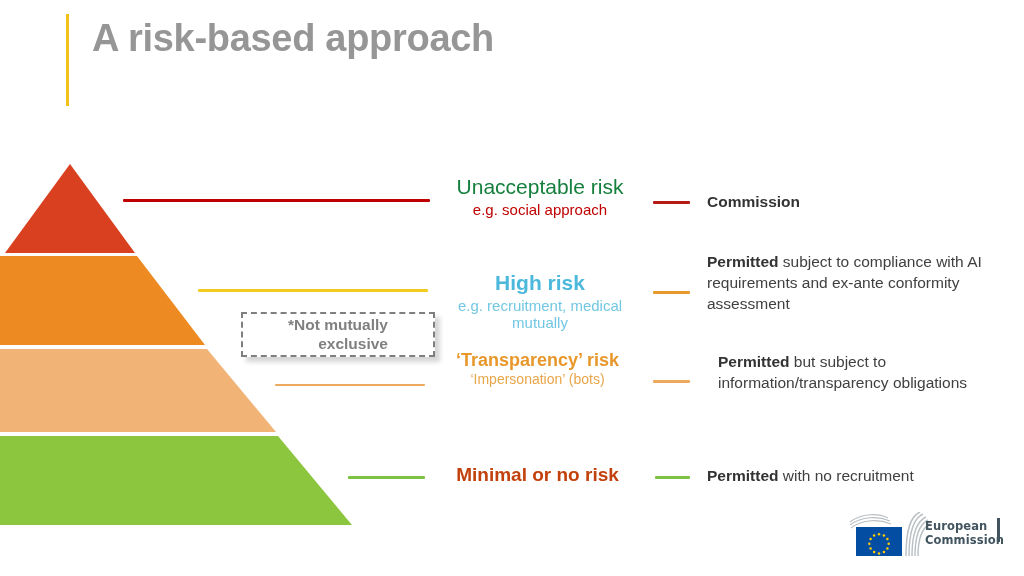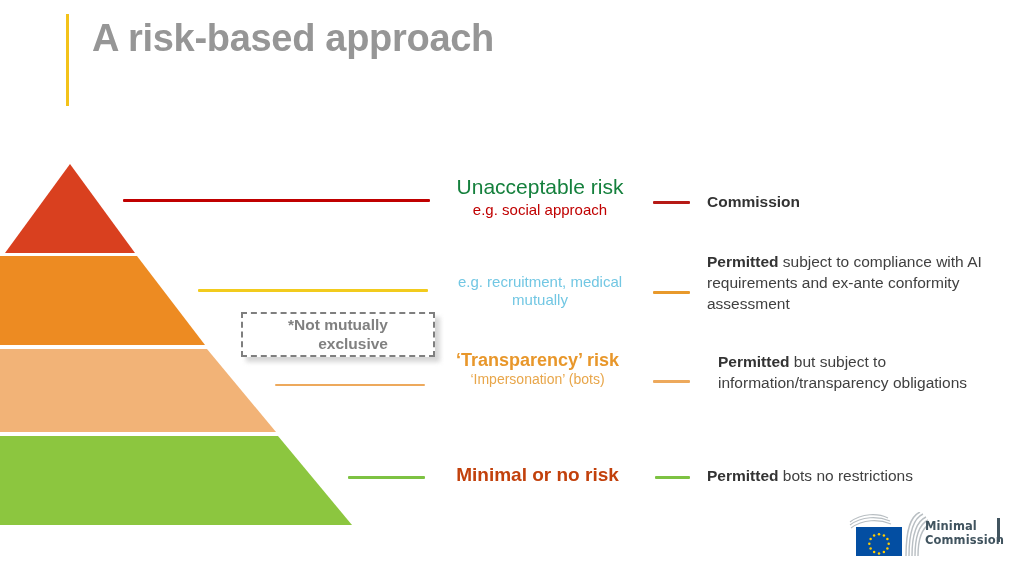--- a/index.html
+++ b/index.html
@@ -136,20 +136,21 @@
   <div class="lineR orange"></div>
   <div class="lineR peach"></div>
   <div class="lineR green"></div>
 
   <div class="mid mid-unacceptable">
     <div class="head">Unacceptable risk</div>
     <div class="sub">e.g. social approach</div>
   </div>
 
   <div class="mid mid-high">
+    <div class="head">High risk</div>
     <div class="sub">e.g. recruitment, medical mutually</div>
   </div>
 
   <div class="mid mid-transparency">
     <div class="head">‘Transparency’ risk</div>
     <div class="sub">‘Impersonation’ (bots)</div>
   </div>
 
   <div class="mid mid-minimal">
     <div class="head">Minimal or no risk</div>
@@ -161,21 +162,21 @@
 
   <div class="right right-permitted1">
     <b>Permitted</b><span> subject to compliance with AI requirements and ex-ante conformity assessment</span>
   </div>
 
   <div class="right right-permitted2">
     <b>Permitted</b><span> but subject to information/transparency obligations</span>
   </div>
 
   <div class="right right-permitted3">
-    <b>Permitted</b><span> bots no restrictions</span>
+    <b>Permitted</b><span> with no recruitment</span>
   </div>
 
   <div class="nme-wrap">
     <div class="nme-shadow"></div>
     <div class="nme">
       <span>
         <span>*Not mutually</span><br>
         <span>exclusive</span>
       </span>
     </div>
@@ -208,19 +209,19 @@
 
       <g stroke="#B9BFC3" stroke-width="1.4" fill="none">
         <path d="M58 44 C 58 16, 63 4, 72 0"></path>
         <path d="M61 44 C 61 18, 66 6, 75 2"></path>
         <path d="M64 44 C 64 20, 69 9, 78 5"></path>
         <path d="M67 44 C 67 23, 72 12, 80 8"></path>
         <path d="M70 44 C 70 26, 74 16, 82 12"></path>
       </g>
     </svg>
     <div class="ec-text">
-      <div>Minimal</div>
+      <div>European</div>
       <div>Commission</div>
     </div>
     <div class="ec-bar"></div>
   </div>
 
 </div>
 
 </body></html>

